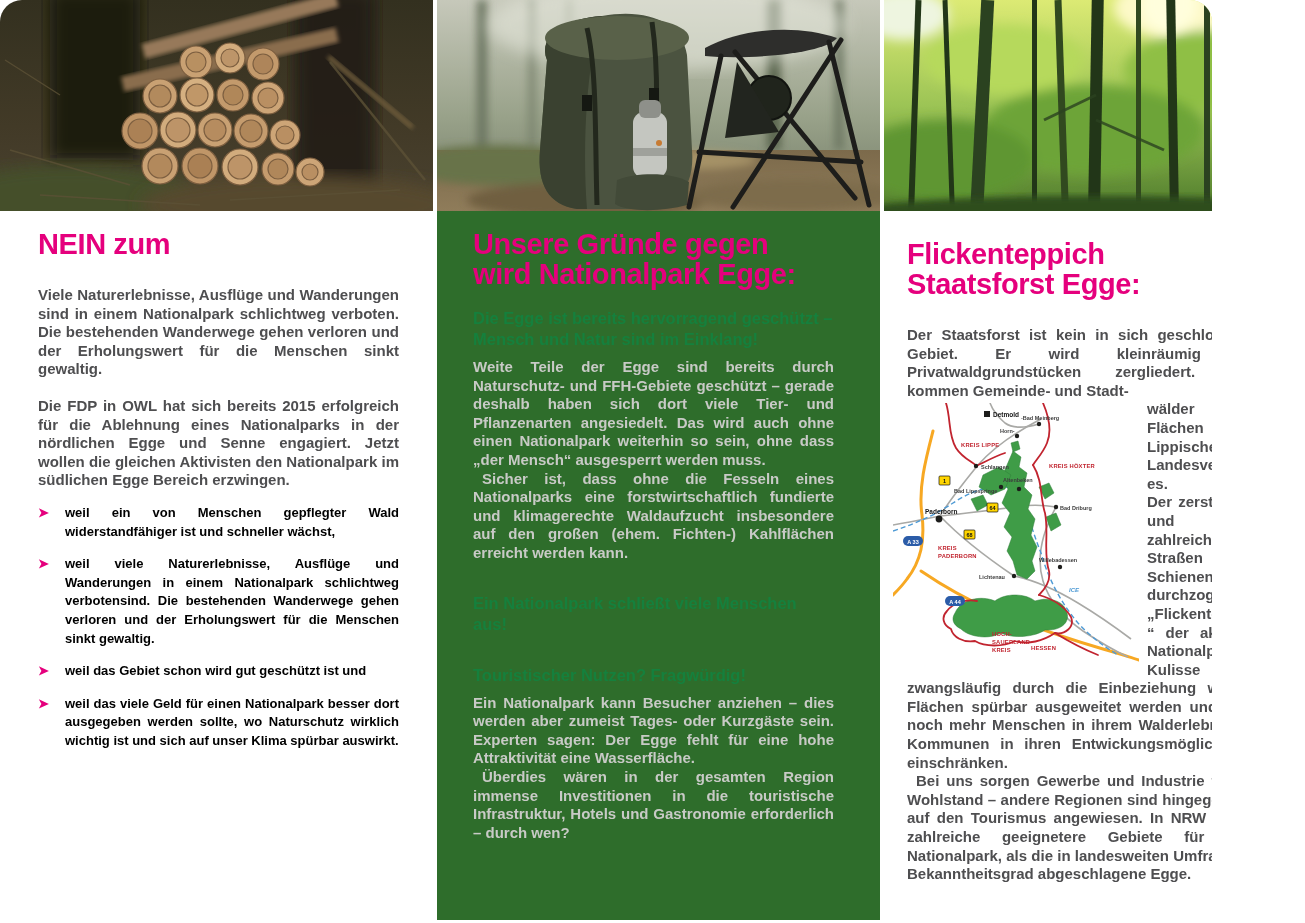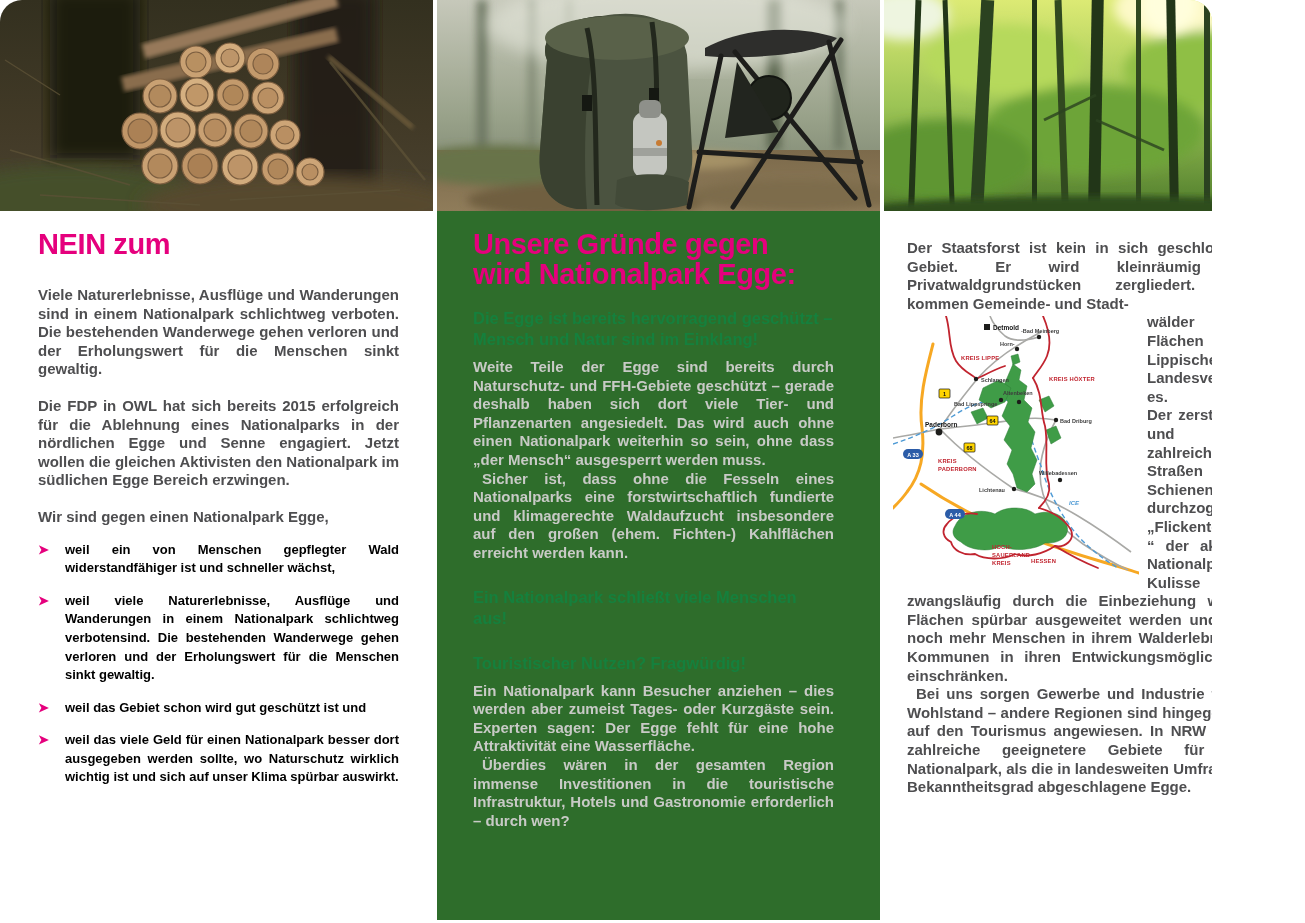--- a/index.html
+++ b/index.html
@@ -16,21 +16,21 @@
   #col3{left:907px;top:239px;width:358px;}
   h1{margin:0 0 27px 0;font-size:29px;line-height:30px;font-weight:bold;color:#e5007d;letter-spacing:-0.4px;}
   h1 span{display:block;}
   .body p{margin:0;font-size:15px;line-height:18.6px;font-weight:bold;text-align:justify;
           color:#4e4e50;overflow-wrap:break-word;}
   .gap{margin-top:18px !important;}
   .ind{text-indent:9px;}
   
   #col2 .body p{color:#c8cac6;}
   #col2 h2{margin:0 0 8px 0;font-size:16.5px;line-height:21px;font-weight:bold;color:#15803d;text-align:left;}
-  #col2 h2.later{margin-top:24px;}
+  #col2 h2.later{margin-top:30px;}
   #col2 h1{margin-bottom:19px;}
   
   .bullet{display:flex;margin-top:14px;}
   .bullet .arr{flex:0 0 27px;color:#e5007d;font-size:13px;line-height:18.6px;font-weight:bold;}
   .bullet .txt{flex:1;font-size:13px;line-height:18.6px;font-weight:bold;color:#000000;text-align:justify;}
   .lead{margin-top:18px !important;}
   
   .map-svg{float:left;width:246px;height:272px;margin:3px 8px 2px -14px;}
   .map-svg text{font-family:"Liberation Sans",sans-serif;}
   .t-town{font-size:5.5px;fill:#3c3c3c;font-weight:bold;}
@@ -239,21 +239,20 @@
 
   <div class="green-panel"></div>
 
   <div class="col" id="col1">
     <h1>
       <span>NEIN zum</span>
     </h1>
     <div class="body">
       <p>Viele Naturerlebnisse, Ausflüge und Wanderungen sind in einem Nationalpark schlichtweg verboten. Die bestehenden Wanderwege gehen verloren und der Erholungswert für die Menschen sinkt gewaltig.</p>
       <p class="gap">Die FDP in OWL hat sich bereits 2015 erfolgreich für die Ablehnung eines Nationalparks in der nördlichen Egge und Senne engagiert. Jetzt wollen die gleichen Aktivisten den Nationalpark im südlichen Egge Bereich erzwingen.</p>
-      <p class="lead">Wir sind gegen einen Nationalpark Egge,</p>
       <div class="bullet">
         <span class="arr">➤</span>
         <span class="txt">weil ein von Menschen gepflegter Wald widerstandfähiger ist und schneller wächst,</span>
       </div>
       <div class="bullet">
         <span class="arr">➤</span>
         <span class="txt">weil viele Naturerlebnisse, Ausflüge und Wanderungen in einem Nationalpark schlichtweg verbotensind. Die bestehenden Wanderwege gehen verloren und der Erholungswert für die Menschen sinkt gewaltig.</span>
       </div>
       <div class="bullet">
         <span class="arr">➤</span>
@@ -276,20 +275,24 @@
       <p>Weite Teile der Egge sind bereits durch Naturschutz- und FFH-Gebiete geschützt – gerade deshalb haben sich dort viele Tier- und Pflanzenarten angesiedelt. Das wird auch ohne einen Nationalpark weiterhin so sein, ohne dass „der Mensch“ ausgesperrt werden muss.</p>
       <p class="ind">Sicher ist, dass ohne die Fesseln eines Nationalparks eine forstwirtschaftlich fundierte und klimagerechte Waldaufzucht insbesondere auf den großen (ehem. Fichten-) Kahlflächen erreicht werden kann.</p>
       <h2 class="later">Ein Nationalpark schließt viele Menschen aus!</h2>
       <h2 class="later">Touristischer Nutzen? Fragwürdig!</h2>
       <p>Ein Nationalpark kann Besucher anziehen – dies werden aber zumeist Tages- oder Kurzgäste sein. Experten sagen: Der Egge fehlt für eine hohe Attraktivität eine Wasserfläche.</p>
       <p class="ind">Überdies wären in der gesamten Region immense Investitionen in die touristische Infrastruktur, Hotels und Gastronomie erforderlich – durch wen?</p>
     </div>
   </div>
 
   <div class="col" id="col3">
+    <h1>
+      <span>Flickenteppich</span>
+      <span>Staatsforst Egge:</span>
+    </h1>
     <div class="body">
       <p>Der Staatsforst ist kein in sich geschlossenes Gebiet. Er wird kleinräumig von Privatwaldgrundstücken zergliedert. Dazu kommen Gemeinde- und Stadt-</p>
 
       <div>
         <svg class="map-svg" viewBox="0 0 246 272">
 
           <g stroke="#f7a823" stroke-width="3" fill="none" stroke-linecap="round">
             <path d="M40,28 C33,55 25,85 29,112 C32,138 28,158 14,176 C9,183 4,188 0,192"></path>
             <path d="M28,168 C50,183 75,197 100,208 C135,222 175,236 210,246 C225,250 236,254 246,257"></path>
           </g>

